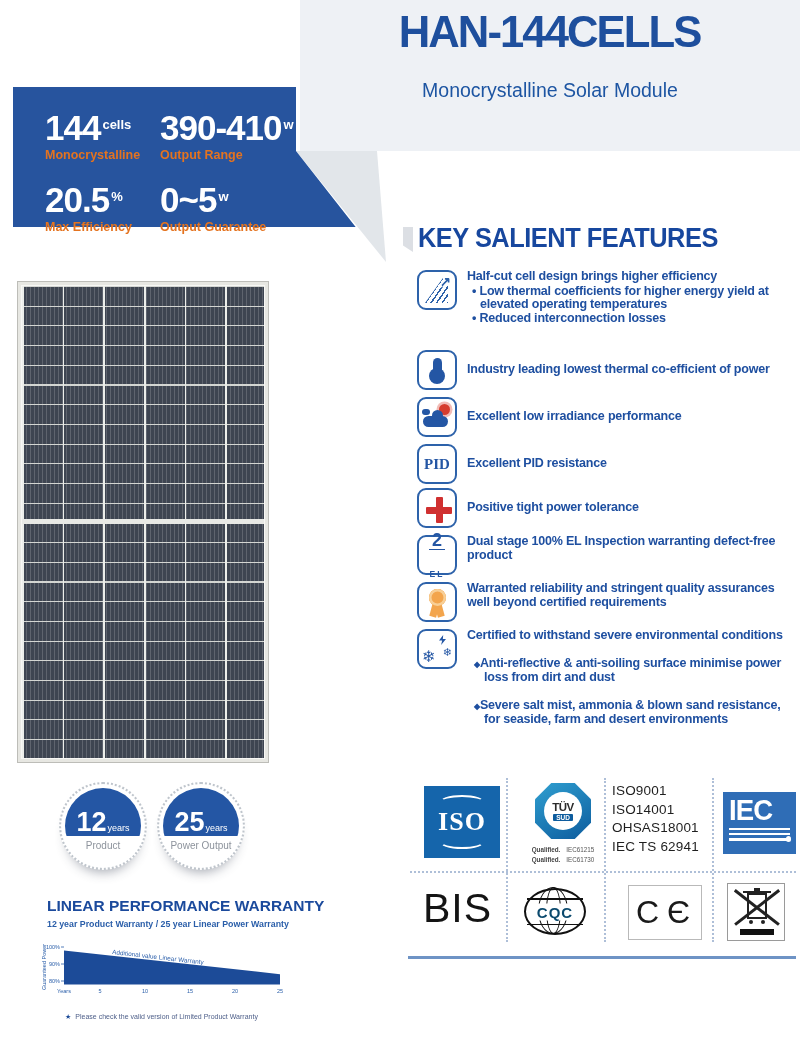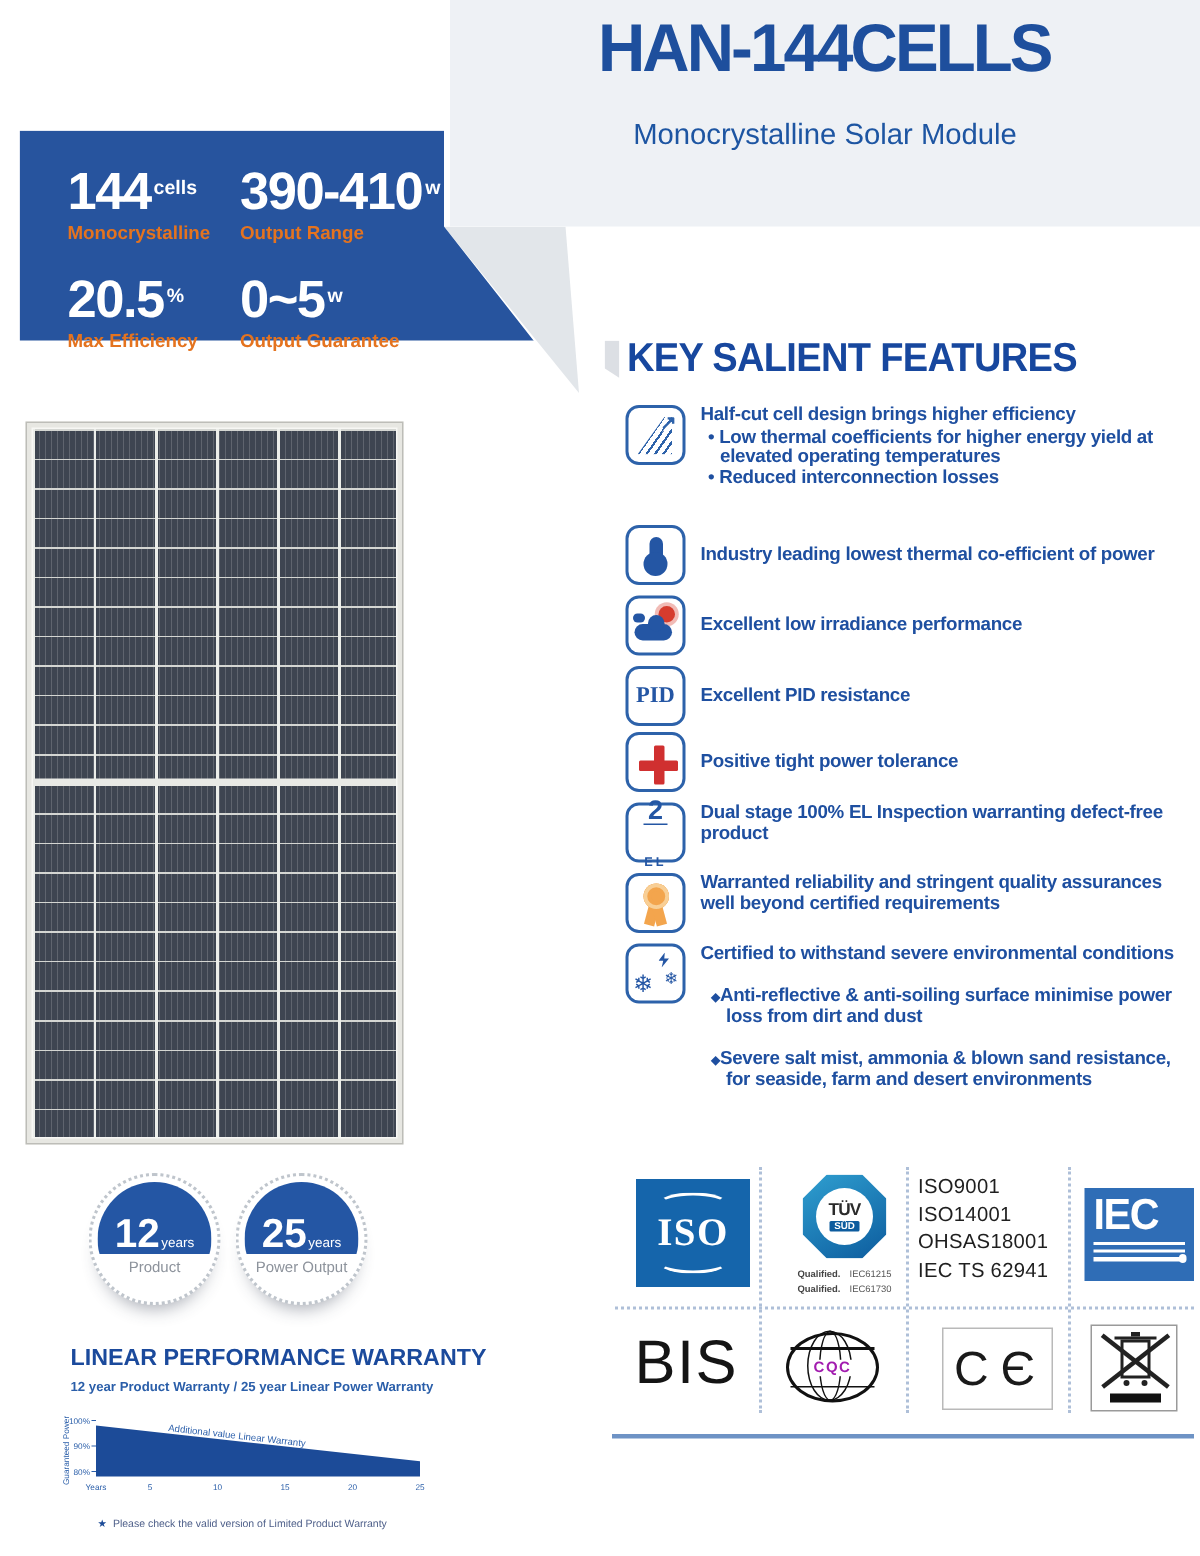--- a/index.html
+++ b/index.html
@@ -155,21 +155,21 @@
 
   .cert-bis { left:423px; top:886px; font-size:41px; color:#141414; letter-spacing:1px; line-height:44px; }
 
   .cert-cqc { left:524px; top:888px; width:62px; height:47px; }
   .globe { position:absolute; left:0; top:0; right:0; bottom:0; border:2px solid #111; border-radius:50%; }
   .lens1 { position:absolute; left:14px; top:-1px; width:30px; height:47px; border:1.5px solid #111; border-radius:50%; }
   .lens2 { position:absolute; left:22px; top:-1px; width:15px; height:47px; border:1.2px solid #111; border-radius:50%; }
   .lat { position:absolute; left:3px; right:3px; height:1.5px; background:#111; }
   .lat.t { top:10px; } .lat.b { bottom:10px; }
   .cqc-text { position:absolute; left:50%; top:50%; transform:translate(-50%,-50%); background:#fff; padding:0 2px;
-              font-size:10px; font-weight:bold; letter-spacing:1px; color:#a21caf; }
+              font-size:15px; font-weight:bold; letter-spacing:1px; color:#0c4a6e; }
 
   .cert-ce { left:628px; top:885px; width:74px; height:55px; border:1.5px solid #b9b9b9; background:#fff;
              display:flex; align-items:center; justify-content:center; }
   .ce-text { font-size:32px; color:#1a1a1a; letter-spacing:8px; text-indent:4px; font-weight:500; }
 
   .cert-weee { left:727px; top:883px; width:58px; height:58px; border:1.5px solid #9a9a9a; background:#fff; }
   .bin { position:absolute; left:19px; top:9px; width:20px; height:26px; border:2px solid #222; }
   .lid { position:absolute; left:15px; top:7px; width:28px; height:2px; background:#222; }
   .knob { position:absolute; left:26px; top:4px; width:6px; height:3px; background:#222; }
   .wheel { position:absolute; top:36px; width:4px; height:4px; border-radius:50%; background:#222; }

